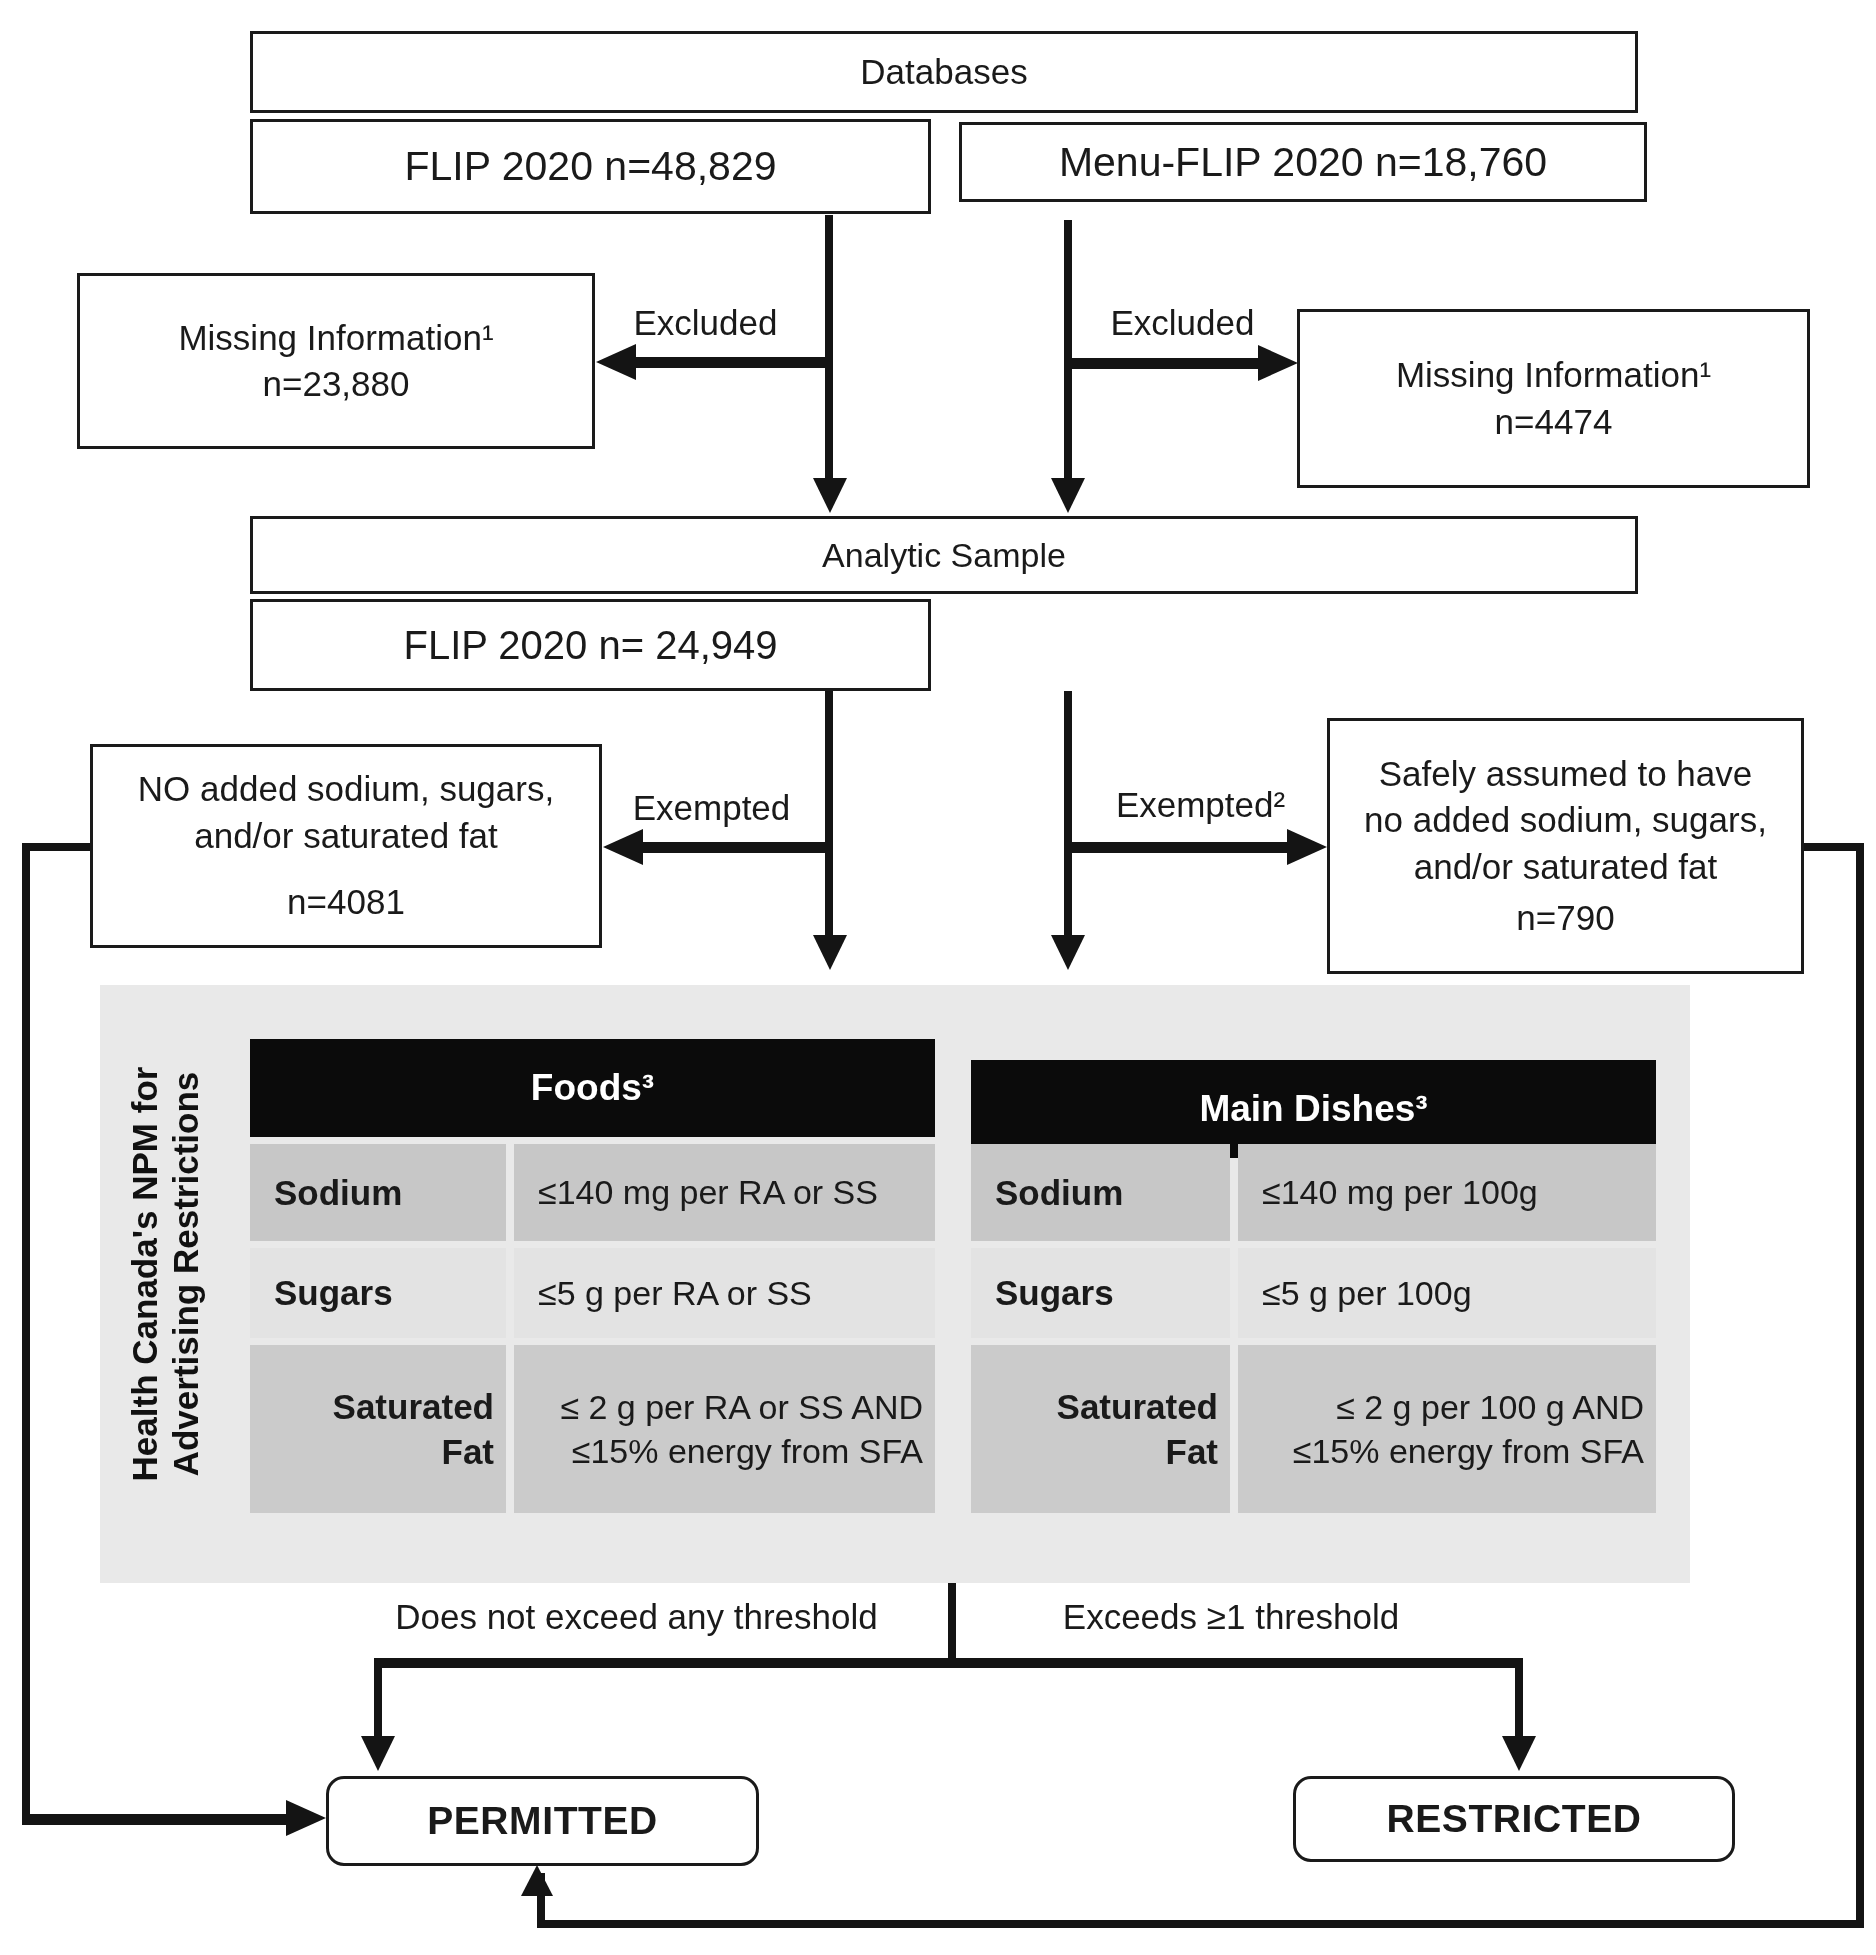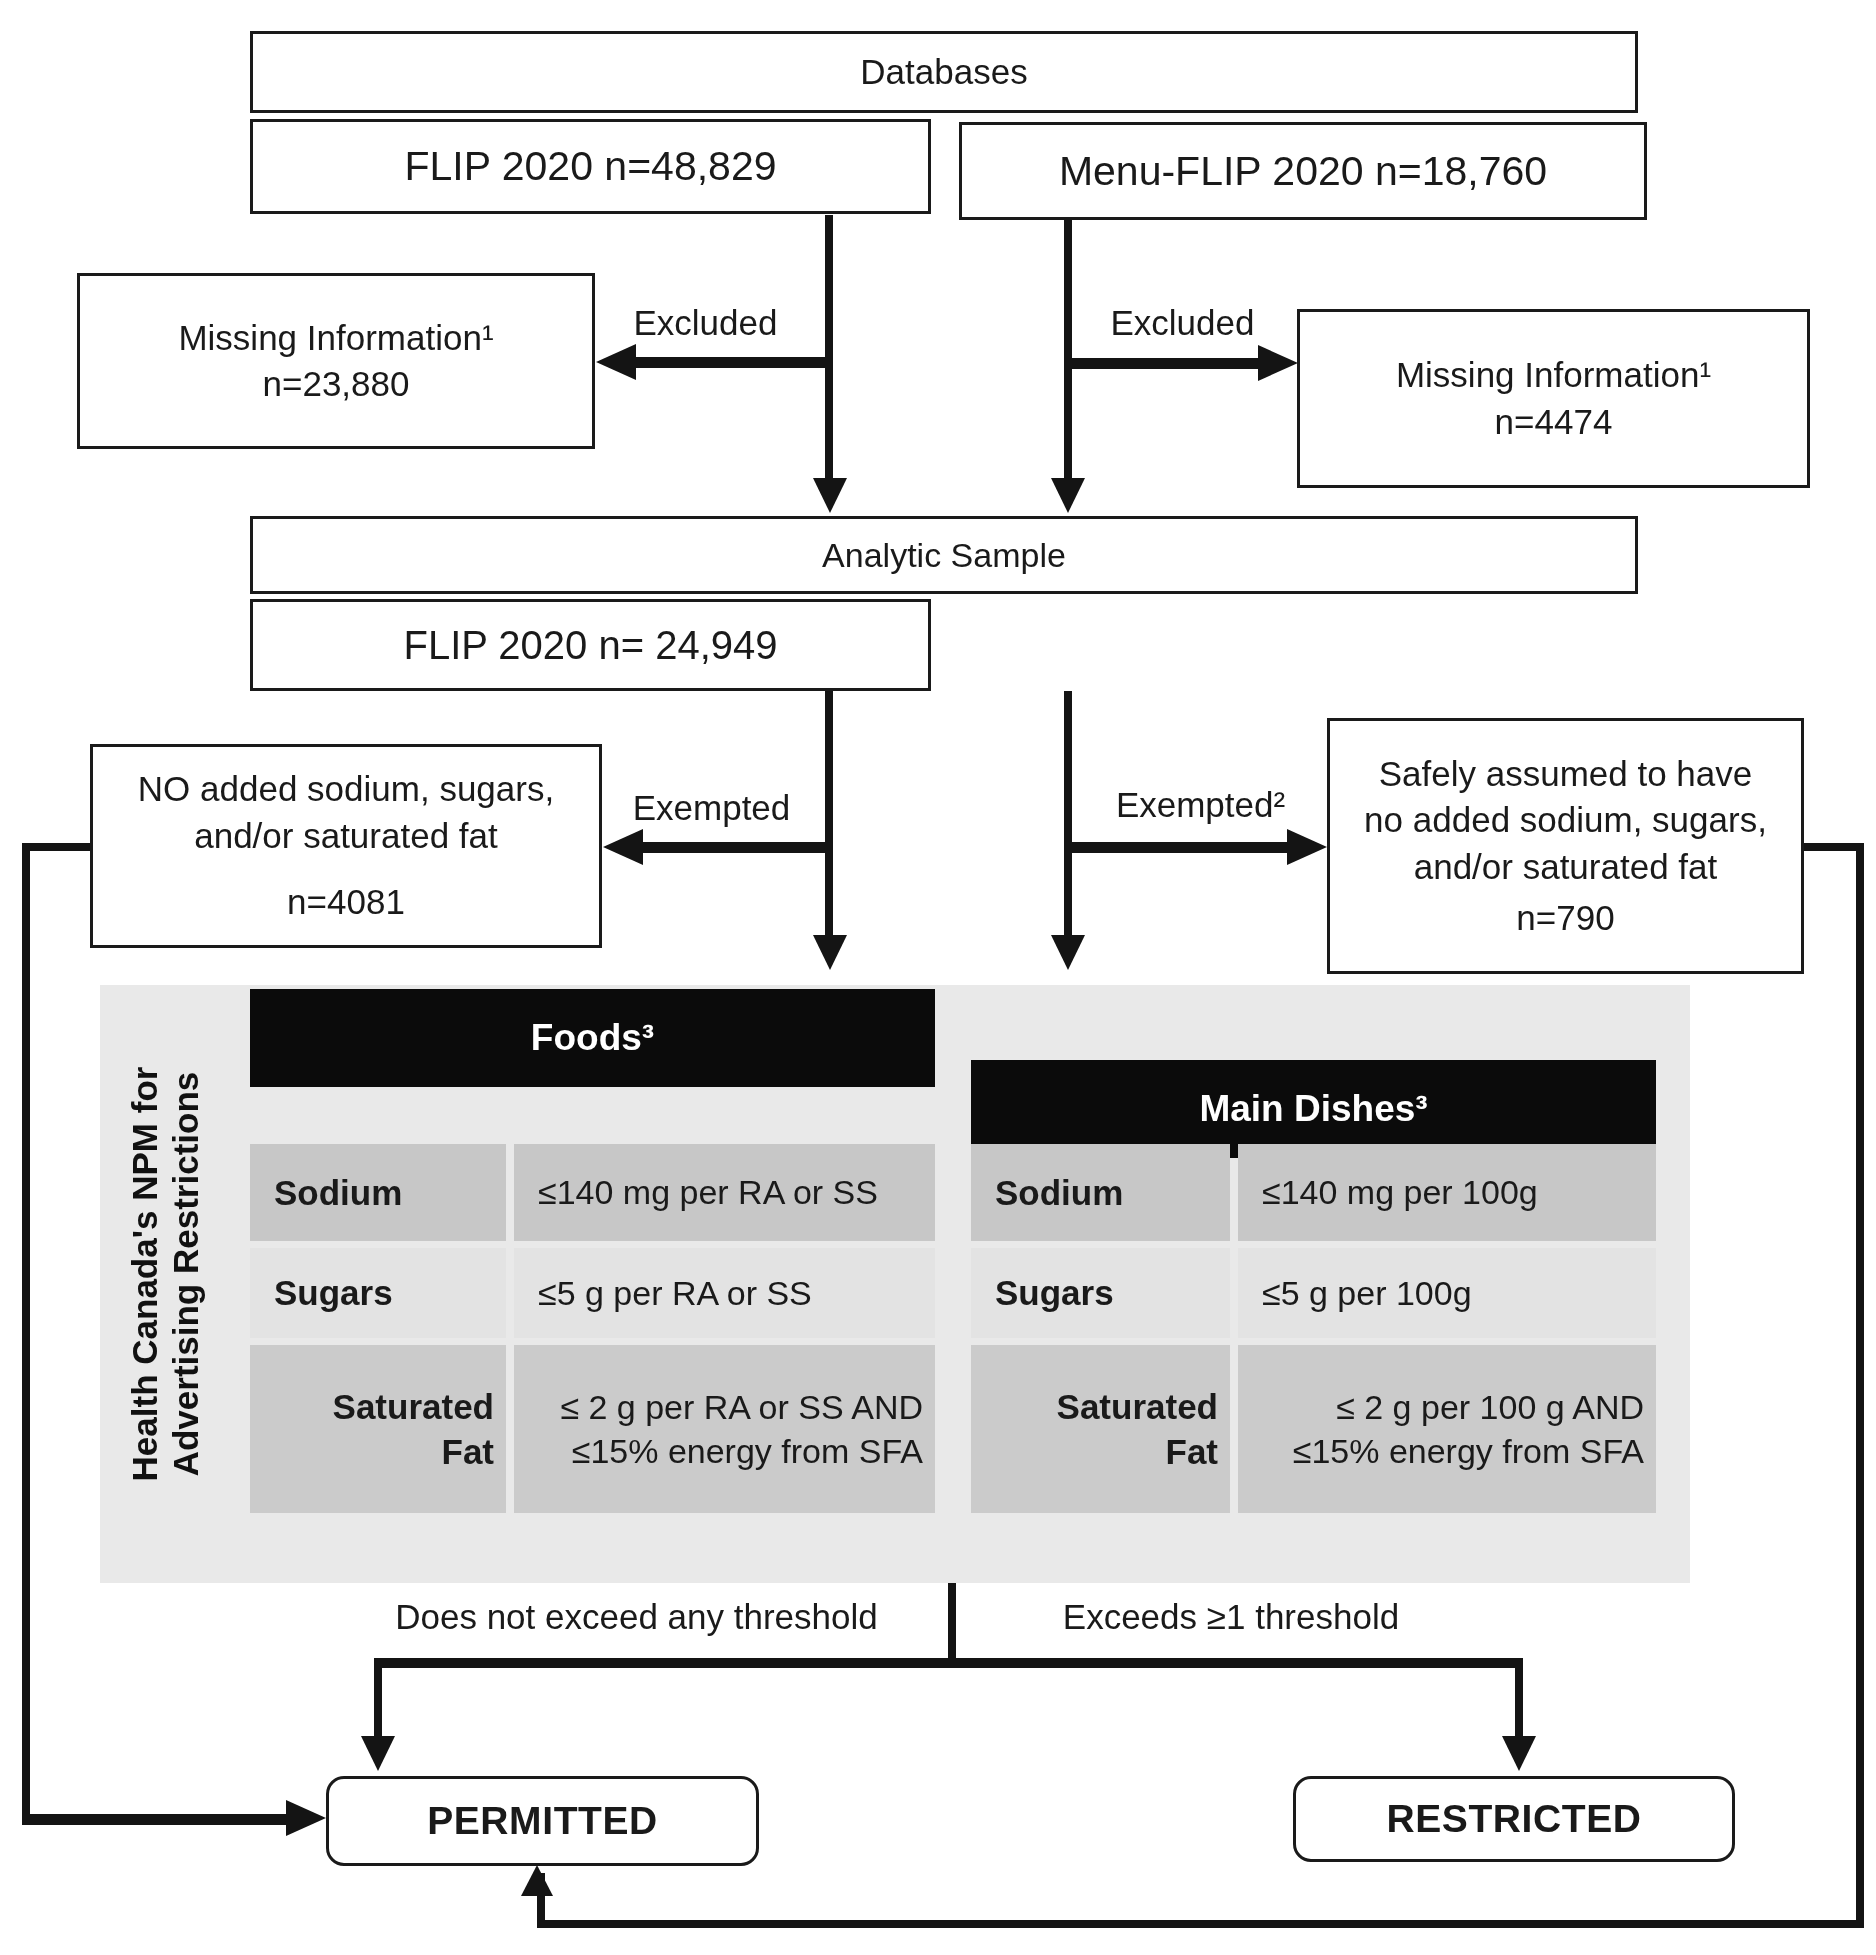--- a/index.html
+++ b/index.html
@@ -85,21 +85,21 @@
 <div id="canvas">
 
   <div class="box f58" style="left:250px;top:31px;width:1388px;height:82px;">
     <span>Databases</span>
   </div>
 
   <div class="box f68" style="left:250px;top:119px;width:681px;height:95px;">
     <span>FLIP 2020 n=48,829</span>
   </div>
 
-  <div class="box f68" style="left:959px;top:122px;width:688px;height:98px;">
+  <div class="box f68" style="left:959px;top:122px;width:688px;height:80px;">
     <span>Menu-FLIP 2020 n=18,760</span>
   </div>
 
   <div class="line" style="left:825px;top:215px;width:8.4px;height:265px;"></div>
   <div class="arr arr-down" style="left:813px;top:478px;"></div>
   <div class="line" style="left:1064px;top:220px;width:8.4px;height:261px;"></div>
   <div class="arr arr-down" style="left:1051px;top:478px;"></div>
 
   <div class="box f58" style="left:77px;top:273px;width:518px;height:176px;">
     <span>Missing Information¹</span>
@@ -165,21 +165,21 @@
   <div class="line" style="left:537px;top:1873px;width:8.4px;height:52px;"></div>
   <div class="arr arr-up" style="left:521px;top:1865px;"></div>
 
   <div class="panel" style="left:100px;top:985px;width:1590px;height:598px;"></div>
 
   <div class="rot" style="left:-77px;top:1233px;width:483px;height:82px;">
     <div>Health Canada's NPM for</div>
     <div>Advertising Restrictions</div>
   </div>
 
-  <div class="thead" style="left:250px;top:989px;width:685px;height:98px;">Foods³</div>
+  <div class="thead" style="left:250px;top:1039px;width:685px;height:98px;">Foods³</div>
 
   <div class="cell cell-label" style="left:250px;top:1144px;width:256px;height:97px;">Sodium</div>
   <div class="cell cell-value" style="left:514px;top:1144px;width:421px;height:97px;">≤140 mg per RA or SS</div>
 
   <div class="cell cell-label row2" style="left:250px;top:1248px;width:256px;height:90px;">Sugars</div>
   <div class="cell cell-value row2" style="left:514px;top:1248px;width:421px;height:90px;">≤5 g per RA or SS</div>
 
   <div class="cell cell-label row3" style="left:250px;top:1345px;width:256px;height:168px;">Saturated Fat</div>
   <div class="cell cell-value row3" style="left:514px;top:1345px;width:421px;height:168px;">≤ 2 g per RA or SS AND ≤15% energy from SFA</div>
 

